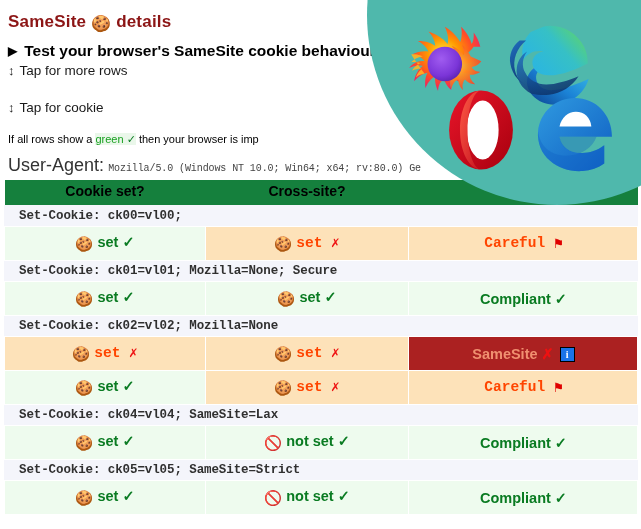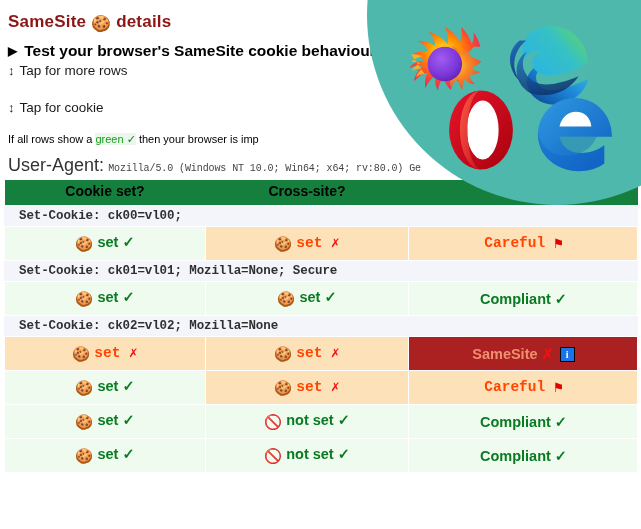--- a/index.html
+++ b/index.html
@@ -211,24 +211,30 @@
         <tr>
           <td class="cell-warn"><span class="ico">🍪</span><span class="lbl">set</span><span class="mark-bad"> ✗</span></td>
           <td class="cell-warn"><span class="ico">🍪</span><span class="lbl">set</span><span class="mark-bad"> ✗</span></td>
           <td class="cell-invalid"><span class="lbl">SameSite</span><span class="mark-bad"> ✗</span><span class="info-badge">i</span></td>
         </tr>
         <tr>
           <td class="cell-ok"><span class="ico">🍪</span><span class="lbl">set</span><span class="mark-ok"> ✓</span></td>
           <td class="cell-warn"><span class="ico">🍪</span><span class="lbl">set</span><span class="mark-bad"> ✗</span></td>
           <td class="cell-warn"><span class="lbl">Careful</span><span class="mark-flag"> ⚑</span></td>
         </tr>
+        <tr class="setcookie-row">
+          <td colspan="3">Set-Cookie: ck04=vl04; SameSite=Lax</td>
+        </tr>
         <tr>
           <td class="cell-ok"><span class="ico">🍪</span><span class="lbl">set</span><span class="mark-ok"> ✓</span></td>
           <td class="cell-ok"><span class="ico">🚫</span><span class="lbl">not set</span><span class="mark-ok"> ✓</span></td>
           <td class="cell-ok"><span class="lbl">Compliant</span><span class="mark-ok"> ✓</span></td>
+        </tr>
+        <tr class="setcookie-row">
+          <td colspan="3">Set-Cookie: ck05=vl05; SameSite=Strict</td>
         </tr>
         <tr>
           <td class="cell-ok"><span class="ico">🍪</span><span class="lbl">set</span><span class="mark-ok"> ✓</span></td>
           <td class="cell-ok"><span class="ico">🚫</span><span class="lbl">not set</span><span class="mark-ok"> ✓</span></td>
           <td class="cell-ok"><span class="lbl">Compliant</span><span class="mark-ok"> ✓</span></td>
         </tr>
       </tbody>
   </table>
 
   <div class="badge-circle"></div>

